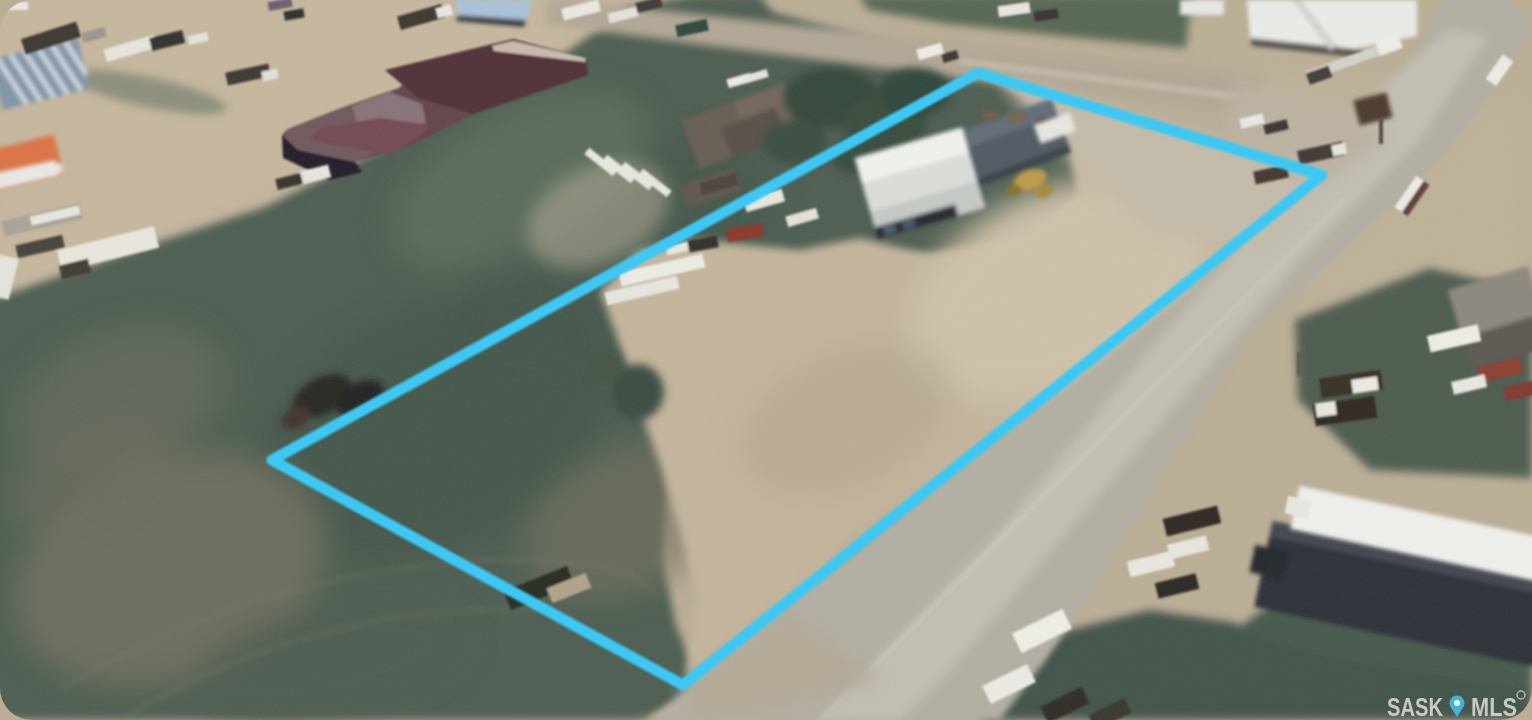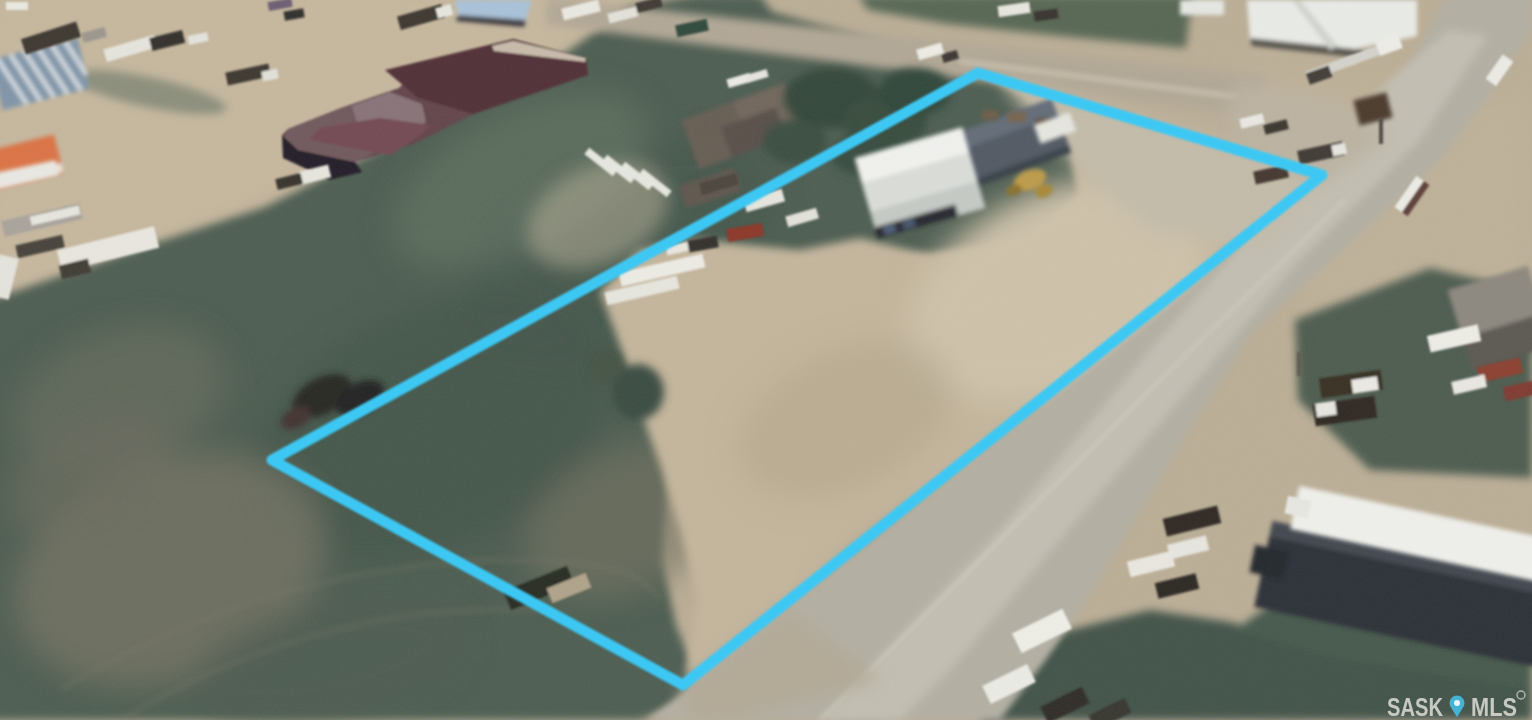--- a/index.html
+++ b/index.html
@@ -1,16 +1,16 @@
 <!DOCTYPE html>
 <html><head>
 <meta charset="utf-8">
 <style>
 html,body{margin:0;padding:0;background:#bcae95;font-family:"Liberation Sans",sans-serif;}
-#scene{width:1532px;height:720px;position:relative;overflow:hidden;}
+#scene{width:1532px;height:720px;position:relative;overflow:hidden;border-radius:32px;}
 svg{display:block;}
 </style>
 </head>
 <body>
 
 <div id="scene">
 <svg width="1532" height="720" viewBox="0 0 1532 720">
 <defs>
 <filter id="b1" x="-60%" y="-60%" width="220%" height="220%">
           <feGaussianBlur stdDeviation="1"></feGaussianBlur>

